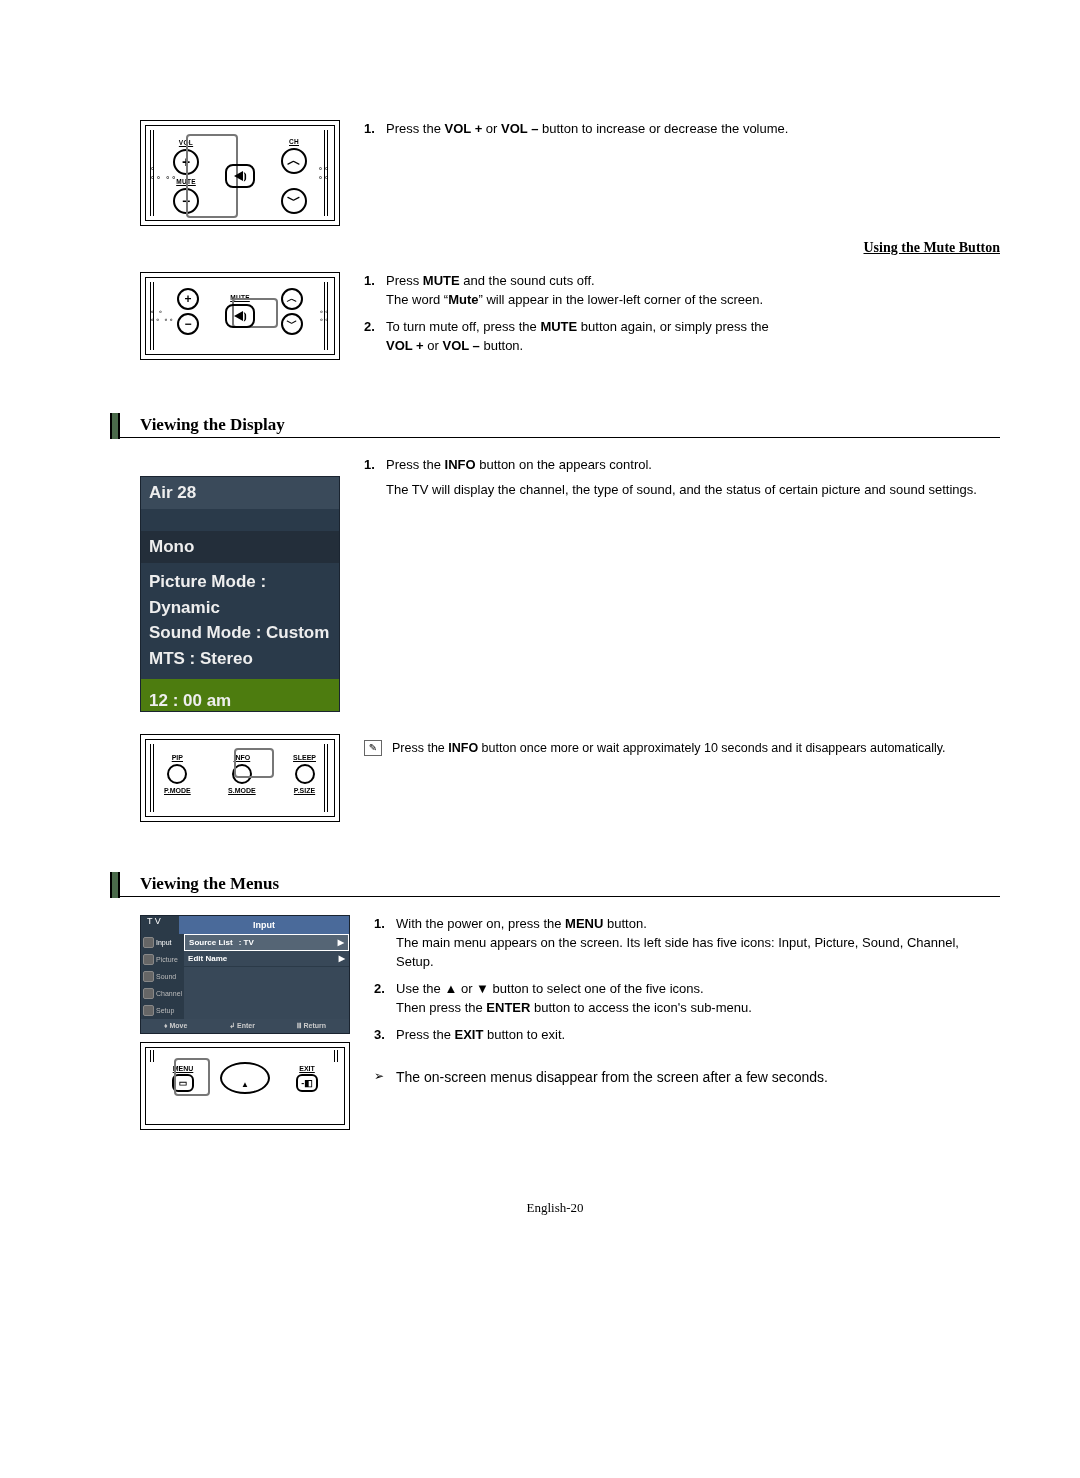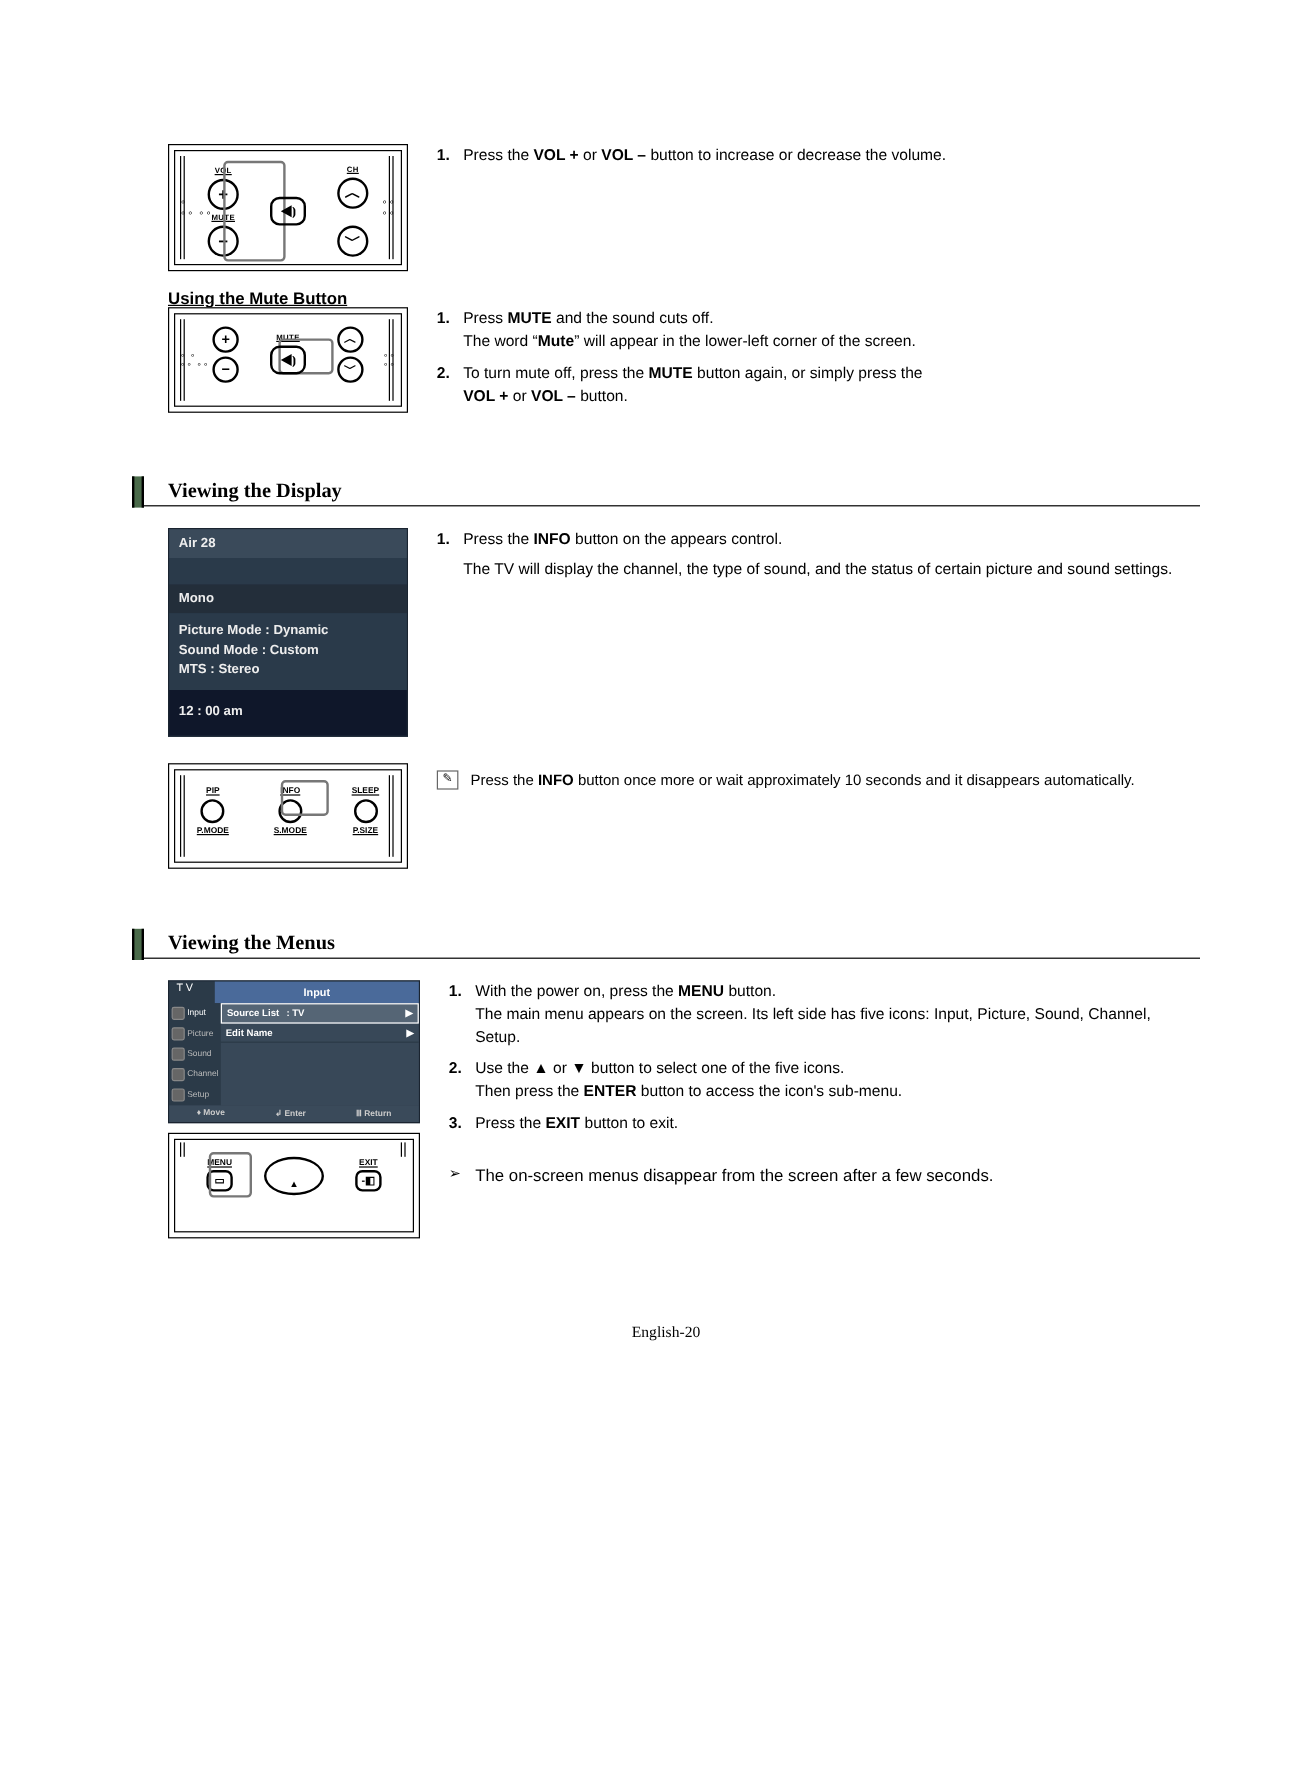--- a/index.html
+++ b/index.html
@@ -32,25 +32,26 @@
     position: absolute;
     left: 0;
     top: -2px;
     bottom: -2px;
     width: 6px;
     background: #4a6a4a;
     border-left: 2px solid #000;
     border-right: 2px solid #000;
   }
   .subheading {
-    font-family: Liberation Sans, sans-serif;
+    font-family: Liberation Serif, serif;
     font-weight: bold;
     text-decoration: underline;
     font-size: 14px;
-    margin: 14px 0 0 30px;
+    margin: 14px 0 16px 30px;
+    text-align: right;
   }
   .body-line {
     font-family: Georgia, 'Times New Roman', serif;
     font-size: 13.5px;
     margin: 0 0 6px 30px;
   }
   .row {
     display: flex;
     align-items: flex-start;
     gap: 24px;
@@ -120,30 +121,31 @@
     left: 0;
     top: 0;
     font-size: 12px;
   }
 
   
   .osd {
     flex: 0 0 200px;
     background: #2a3a4a;
     color: #eee;
-    font-size: 11px;
+    font-size: 17px;
     padding: 0;
     font-family: Arial, sans-serif;
     border: 1px solid #1a2430;
+    margin-top: 20px;
   }
   .osd-row { padding: 6px 8px; }
   .osd-title { background: #3a4a5a; font-weight: bold; }
   .osd-dark { background: #232e3a; font-weight: bold; }
   .osd-body { background: #2a3a4a; font-weight: bold; line-height: 1.5; padding: 6px 8px 8px 8px; }
-  .osd-time { background: #0f172a; font-weight: bold; padding-top: 12px; padding-bottom: 14px;}
+  .osd-time { background: #4d7c0f; font-weight: bold; padding-top: 12px; padding-bottom: 0;}
 
   
   .tvmenu {
     flex: 0 0 200px;
     background: #304050;
     color: #ddd;
     font-size: 9px;
     border: 1px solid #1a2430;
     font-family: Arial, sans-serif;
   }

